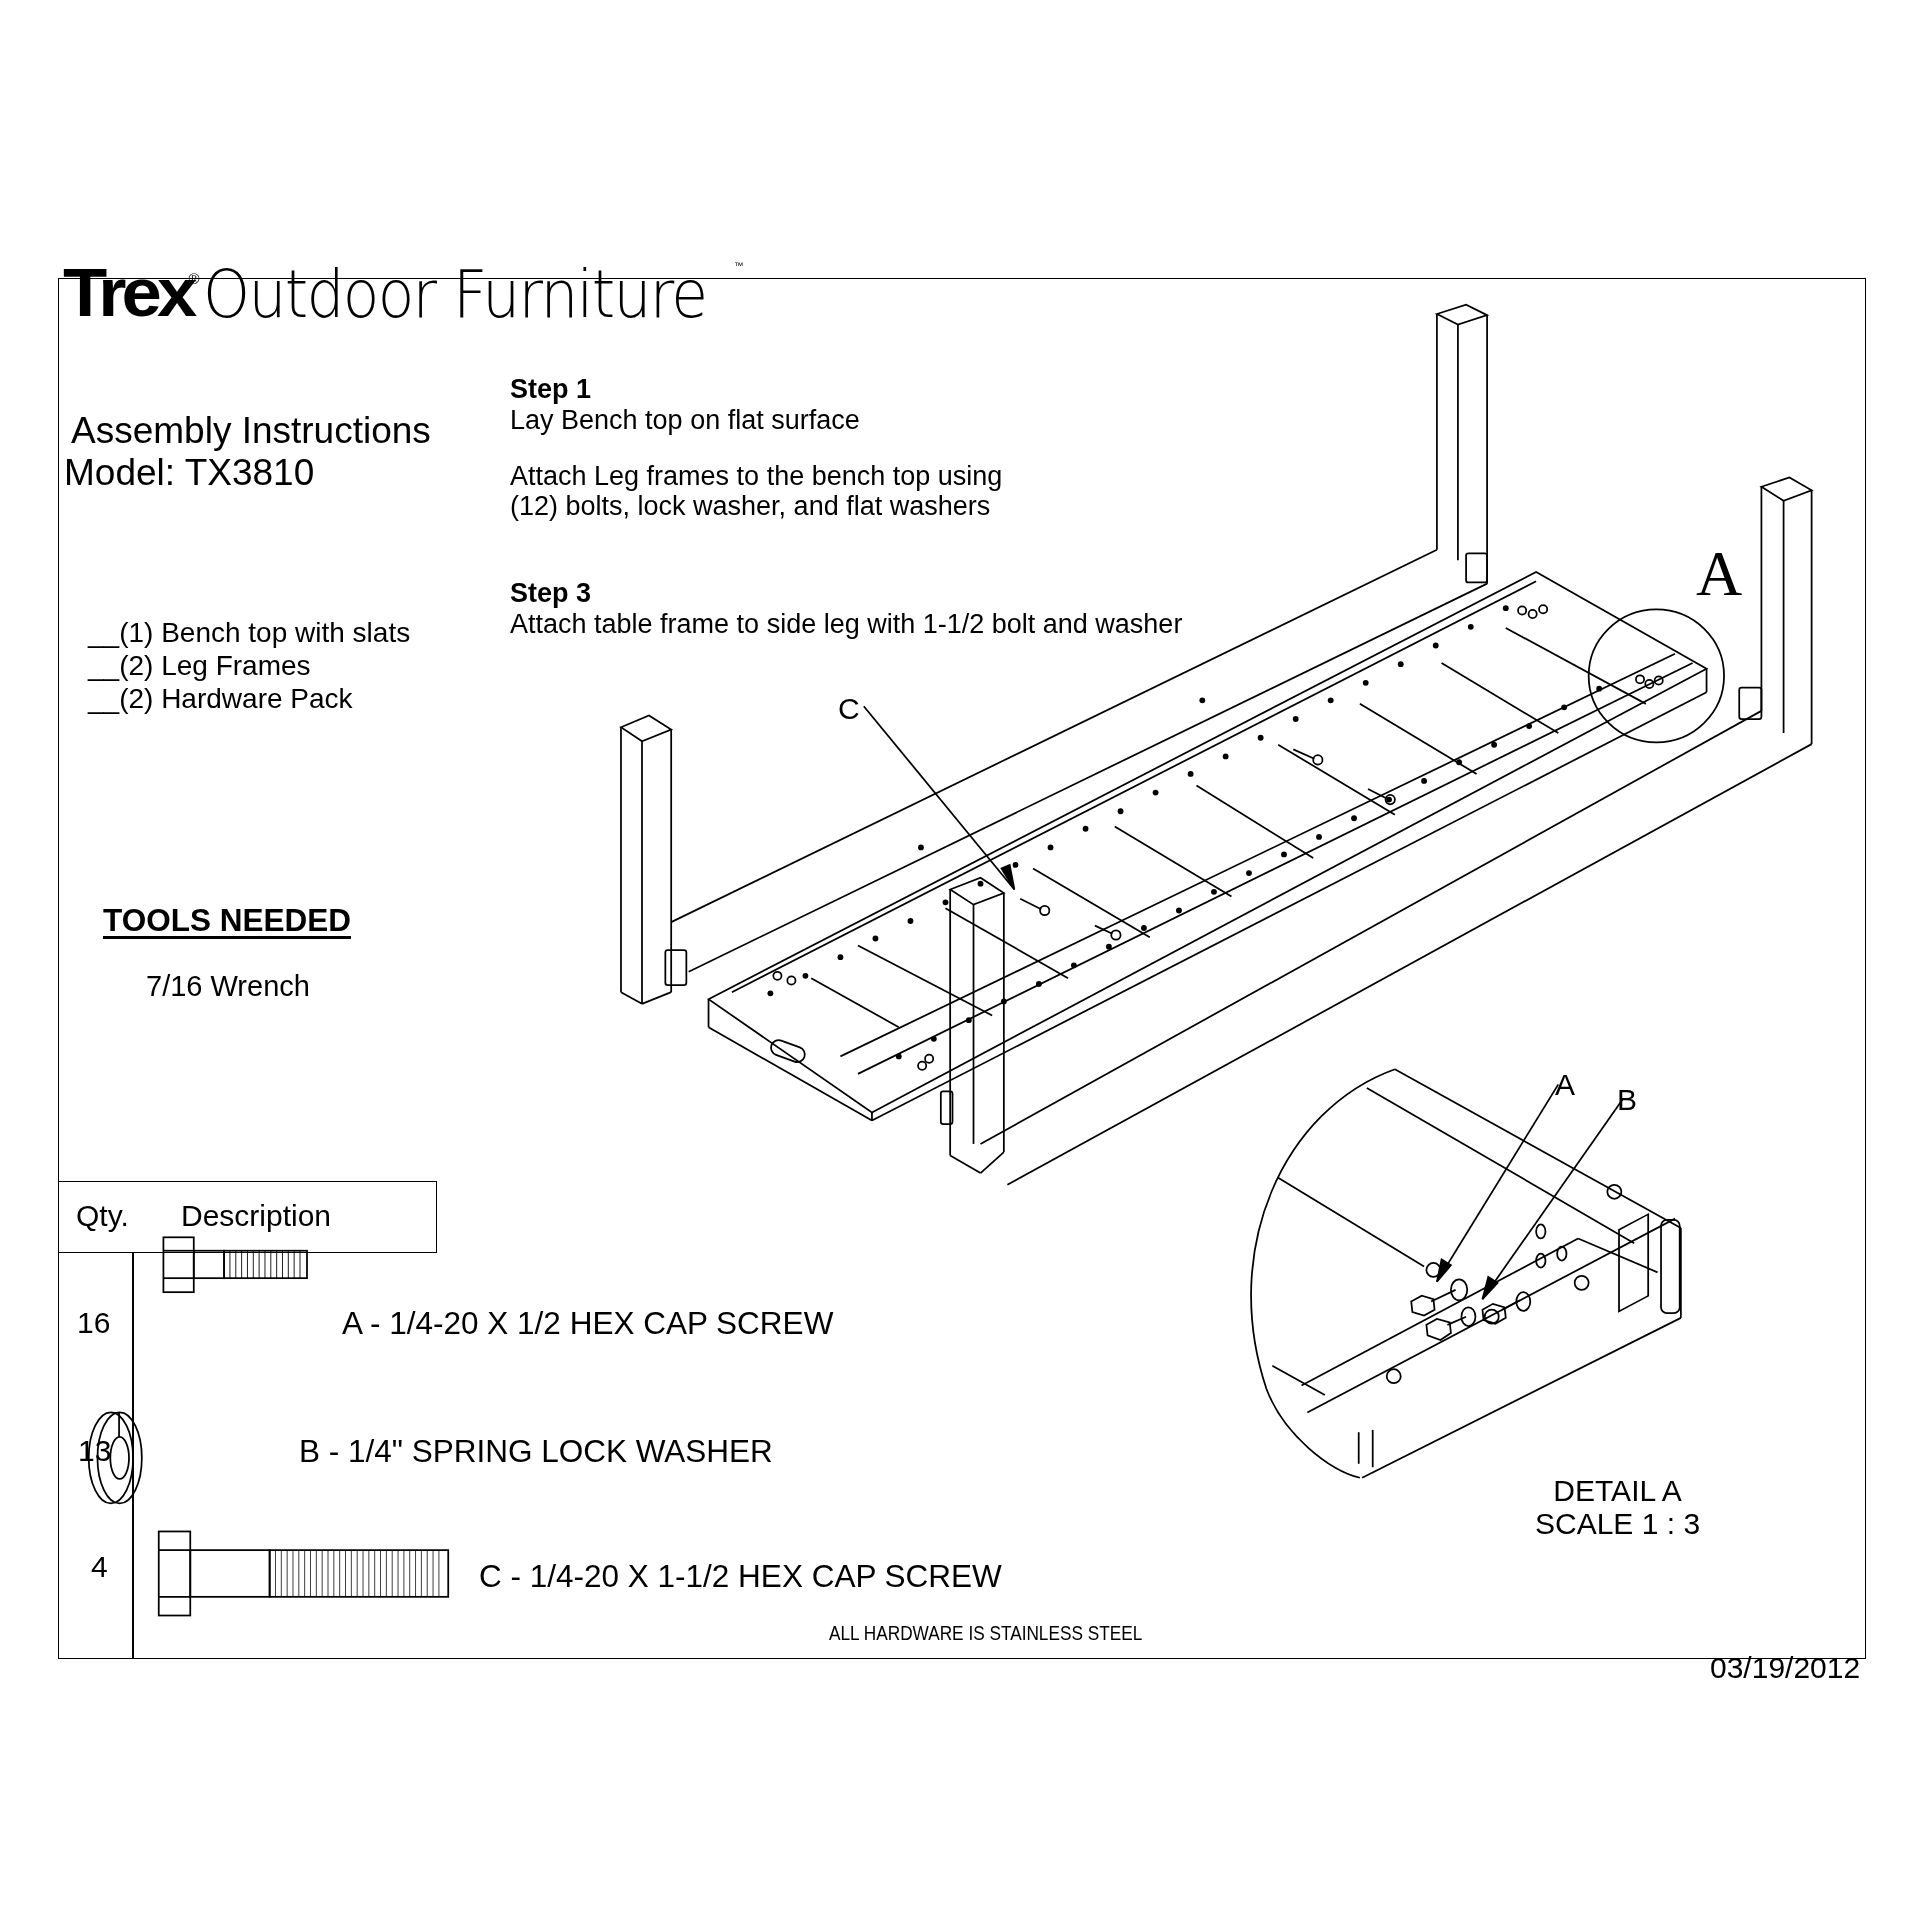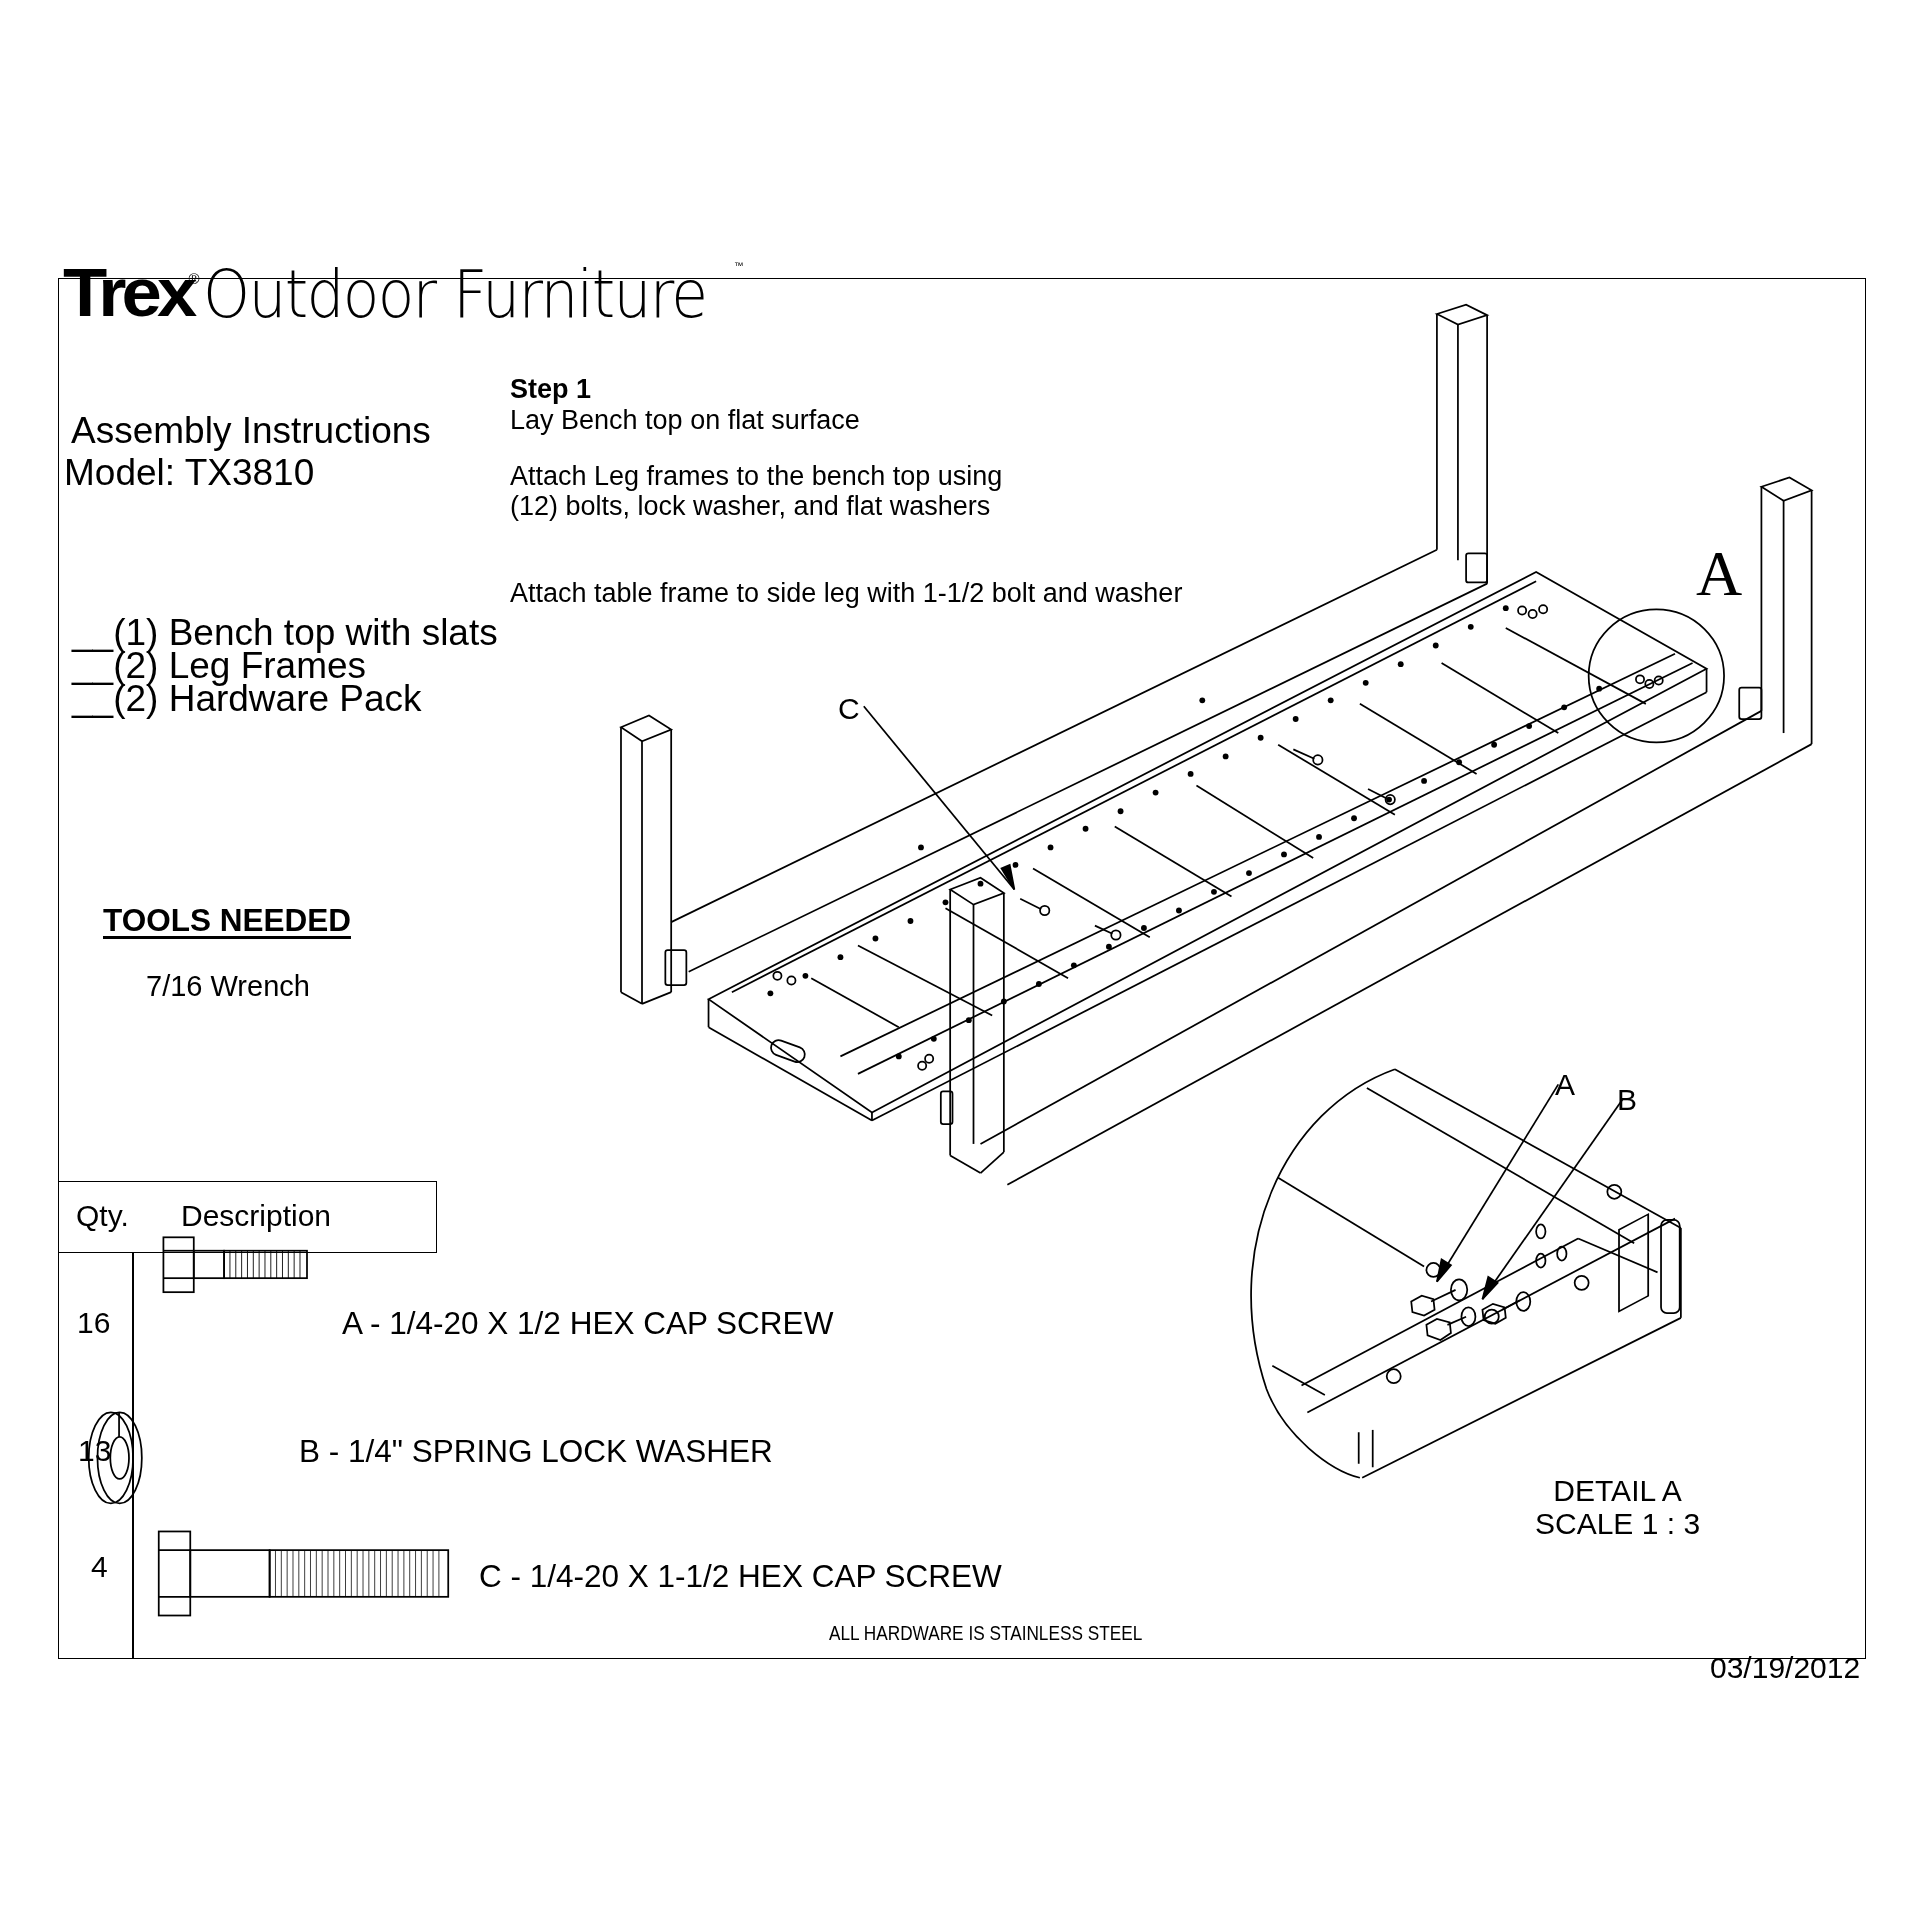--- a/index.html
+++ b/index.html
@@ -8,21 +8,21 @@
   .abs { position: absolute; white-space: nowrap; }
   .brand { left: 63px; top: 257px; height: 70px; display: flex; align-items: flex-end; }
   .brand-trex { font-family: "Liberation Sans", sans-serif; font-weight: 700; font-size: 69px; letter-spacing: -4.7px; line-height: 1; transform: scaleX(1.05); transform-origin: left bottom; }
   .brand-reg { font-size: 15px; margin-left: 2.3px; align-self: flex-start; margin-top: 13px; }
   .brand-rest { font-family: "DejaVu Sans", sans-serif; font-weight: 200; font-size: 65px; letter-spacing: -1.8px; line-height: 1; margin-left: 3.5px; transform: scaleX(0.92); transform-origin: left bottom; }
   .brand-tm { font-size: 9.3px; align-self: flex-start; margin-left: -16.3px; margin-top: 3.5px; }
   .title-1 { left: 71px; top: 410px; font-size: 37px; }
   .title-2 { left: 64px; top: 452px; font-size: 37px; }
   .step-h { font-weight: 700; font-size: 27px; }
   .step-t { font-size: 27px; line-height: 30px; }
-  .parts { left: 72px; top: 616px; font-size: 37px; line-height: 33px; }
+  .parts { left: 88px; top: 616px; font-size: 28px; line-height: 33px; }
   .tools-h { left: 103px; top: 902px; font-size: 31.5px; font-weight: 700; text-decoration: underline; text-decoration-thickness: 2.9px; text-underline-offset: 4.7px; }
   .tools-item { left: 146px; top: 970px; font-size: 29px; }
   .hw-header { position: absolute; left: 58px; top: 1181px; width: 379px; height: 72px; border: 1.8px solid #000; border-left: none; box-sizing: border-box; }
   .hw-lower { position: absolute; left: 132px; top: 1253px; width: 1.8px; height: 406px; background: #000; }
   .qty-h { left: 76px; top: 1199px; font-size: 30px; }
   .desc-h { left: 181px; top: 1199px; font-size: 30px; }
   .qty { font-size: 30px; }
   .hw-desc { font-size: 31.5px; }
   .footer-note { left: 829px; top: 1621px; font-size: 21px; transform: scaleX(0.82); transform-origin: left top; }
   .date { left: 1710px; top: 1611px; font-size: 30px; margin-top: 40px; }
@@ -48,20 +48,21 @@
 
 <div class="abs" style="left:510px; top:374px;">
   <div class="step-h">Step 1</div>
   <div class="step-t">Lay Bench top on flat surface</div>
 </div>
 <div class="abs" style="left:510px; top:461px;">
   <div class="step-t">Attach Leg frames to the bench top using</div>
   <div class="step-t">(12) bolts, lock washer, and flat washers</div>
 </div>
 <div class="abs" style="left:510px; top:578px;">
+  <div class="step-h">Step 3</div>
   <div class="step-t">Attach table frame to side leg with 1-1/2 bolt and washer</div>
 </div>
 
 <div class="abs parts">
   <div>__(1) Bench top with slats</div>
   <div>__(2) Leg Frames</div>
   <div>__(2) Hardware Pack</div>
 </div>
 
 <div class="abs tools-h">TOOLS NEEDED</div>

